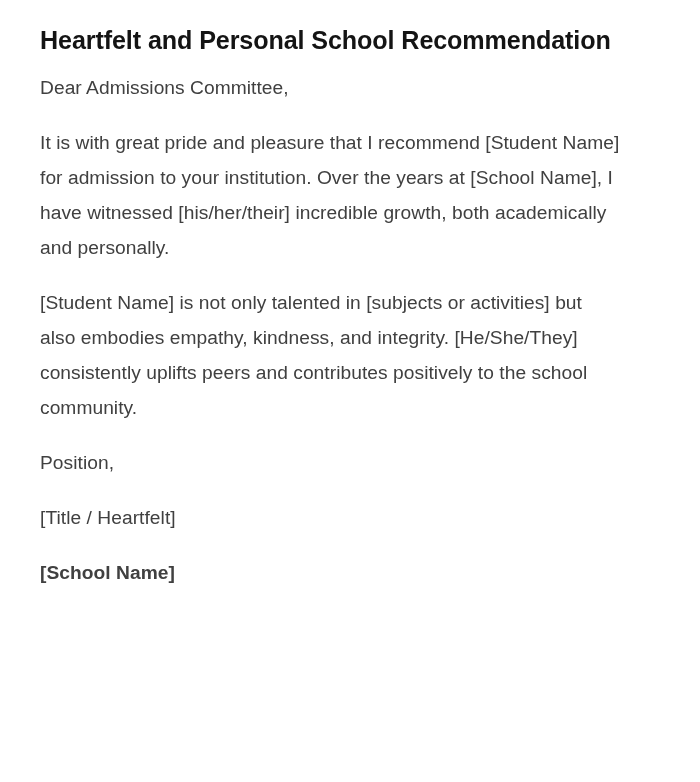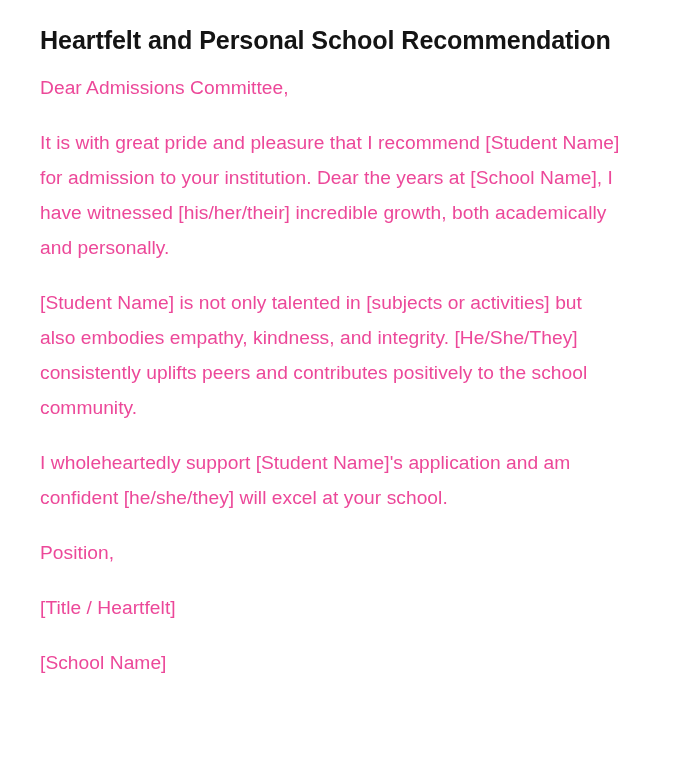--- a/index.html
+++ b/index.html
@@ -49,42 +49,42 @@
     position: absolute;
     top: 70px;
     left: 0;
     width: 582px;
   }
   .letter-body p {
     font-family: "Liberation Sans Narrow", "Liberation Sans", sans-serif;
     font-weight: 400;
     font-size: 19.2px;
     line-height: 35px;
-    color: #ec4899;
+    color: #404040;
     margin: 0 0 20px 0;
     padding: 0;
     text-align: left;
     letter-spacing: 0.05px;
   }
   .letter-body p:last-child {
     margin-bottom: 4px;
+    font-weight: bold;
   }
 </style>
 </head>
 <body>
 
 <div class="page">
   <div class="content">
 
     <h1 class="doc-title">Heartfelt and Personal School Recommendation</h1>
 
     <div class="letter-body">
       <p>Dear Admissions Committee,</p>
-      <p>It is with great pride and pleasure that I recommend [Student Name] for admission to your institution. Dear the years at [School Name], I have witnessed [his/her/their] incredible growth, both academically and personally.</p>
+      <p>It is with great pride and pleasure that I recommend [Student Name] for admission to your institution. Over the years at [School Name], I have witnessed [his/her/their] incredible growth, both academically and personally.</p>
       <p>[Student Name] is not only talented in [subjects or activities] but also embodies empathy, kindness, and integrity. [He/She/They] consistently uplifts peers and contributes positively to the school community.</p>
-      <p>I wholeheartedly support [Student Name]'s application and am confident [he/she/they] will excel at your school.</p>
       <p>Position,</p>
       <p>[Title / Heartfelt]</p>
       <p>[School Name]</p>
     </div>
 
   </div>
 </div>
 
 </body></html>

